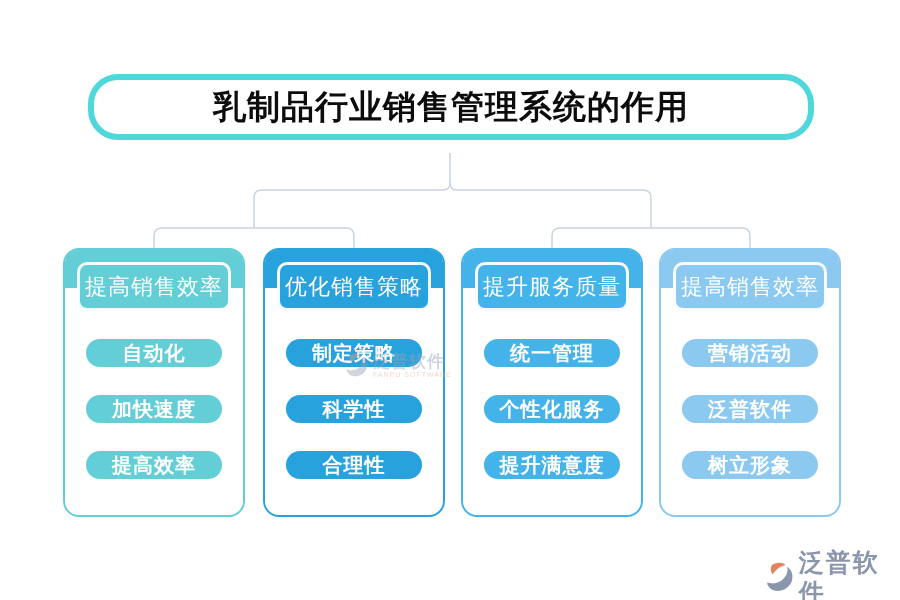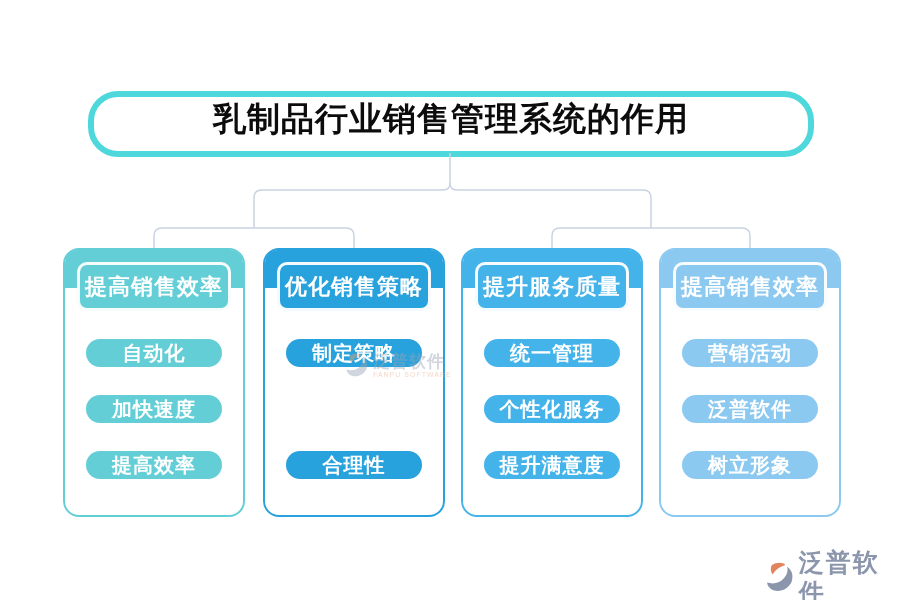--- a/index.html
+++ b/index.html
@@ -2,23 +2,23 @@
 <html><head>
 <meta charset="utf-8">
 <style>
   html,body{margin:0;padding:0;}
   body{
     width:900px;height:600px;position:relative;background:#ffffff;
     font-family:"Liberation Sans","DejaVu Sans",sans-serif;overflow:hidden;
   }
   
   .title-box{
-    position:absolute;left:88px;top:91px;width:726px;height:66px;
+    position:absolute;left:88px;top:74px;width:726px;height:66px;
     box-sizing:border-box;border:6px solid #4FD8DB;border-radius:30px;
-    background:#fff;display:flex;align-items:flex-start;justify-content:center;
+    background:#fff;display:flex;align-items:center;justify-content:center;
   }
   .title-text{
     font-size:33px;font-weight:bold;color:#0c0c0c;letter-spacing:1px;
   }
   
   .connectors{position:absolute;left:0;top:0;width:900px;height:600px;}
   .connectors path{fill:none;stroke:#C9D3E2;stroke-width:1.5;}
   
   .card{
     position:absolute;top:248px;width:182px;height:269px;box-sizing:border-box;
@@ -30,21 +30,21 @@
   .card-3{left:659px;}
   .card .band{
     position:absolute;top:0;left:0;right:0;height:38px;background:var(--c);
     border-radius:13px 13px 0 0;
   }
   .card .header{
     position:absolute;top:12px;left:50%;transform:translateX(-50%);
     width:154px;height:49px;box-sizing:border-box;background:var(--c);
     border:3px solid rgba(255,255,255,.95);border-radius:10px;
     display:flex;align-items:center;justify-content:center;
-    color:#fff;font-size:22px;font-weight:bold;letter-spacing:1px;white-space:nowrap;
+    color:#fff;font-size:22px;font-weight:normal;letter-spacing:1px;white-space:nowrap;
   }
   .card .pill{
     position:absolute;left:50%;transform:translateX(-50%);
     width:136px;height:28px;border-radius:19px;background:var(--c);
     display:flex;align-items:center;justify-content:center;
     color:#fff;font-size:20px;font-weight:bold;letter-spacing:1px;white-space:nowrap;
   }
   .pill-0{top:89px;}
   .pill-1{top:145px;}
   .pill-2{top:201px;}
@@ -83,20 +83,21 @@
   <div class="header">提高销售效率</div>
   <div class="pill pill-0">自动化</div>
   <div class="pill pill-1">加快速度</div>
   <div class="pill pill-2">提高效率</div>
 </div>
 
 <div class="card card-1" style="--c: #27A2DC;">
   <div class="band"></div>
   <div class="header">优化销售策略</div>
   <div class="pill pill-0">制定策略</div>
+  <div class="pill pill-1">科学性</div>
   <div class="pill pill-2">合理性</div>
 </div>
 
 <div class="card card-2" style="--c: #44B3E9;">
   <div class="band"></div>
   <div class="header">提升服务质量</div>
   <div class="pill pill-0">统一管理</div>
   <div class="pill pill-1">个性化服务</div>
   <div class="pill pill-2">提升满意度</div>
 </div>

